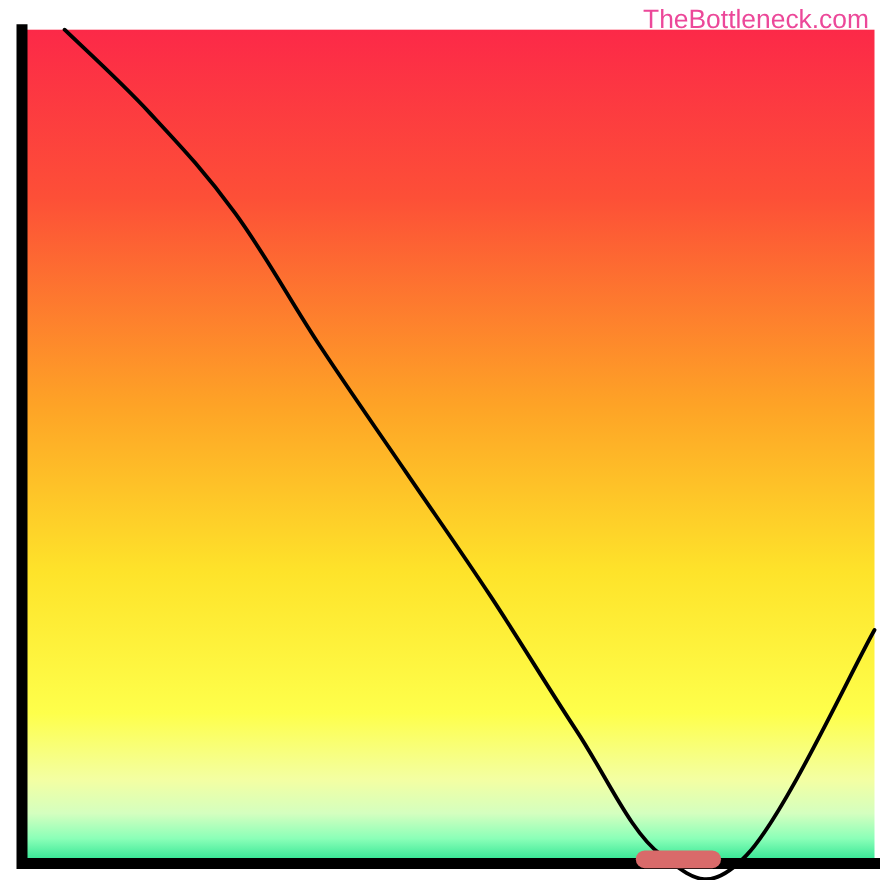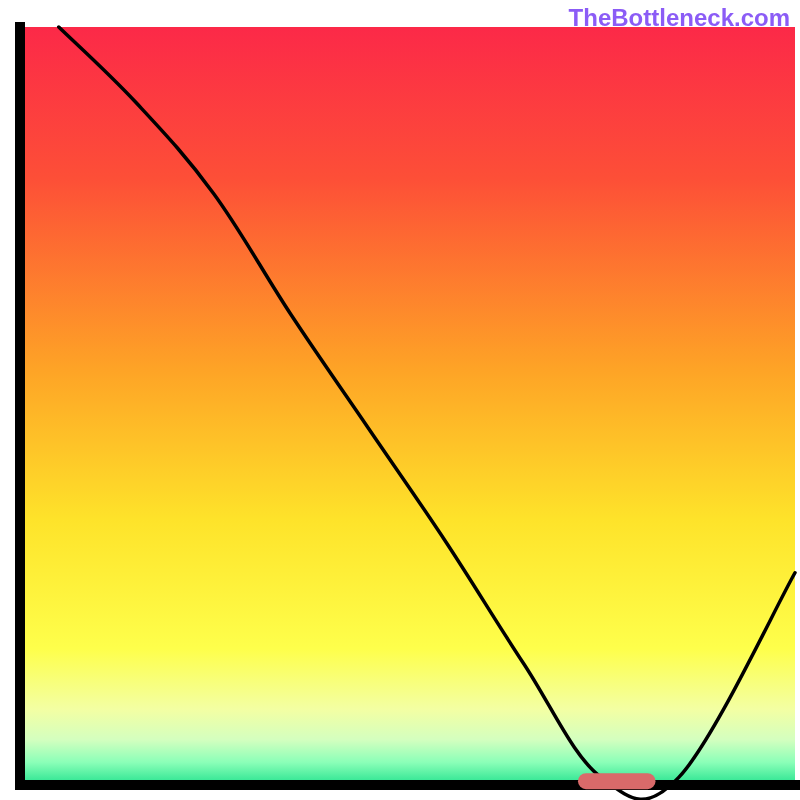--- a/index.html
+++ b/index.html
@@ -13,22 +13,22 @@
   .container {
     position: relative;
     width: 800px;
     height: 800px;
   }
   .watermark {
     position: absolute;
     top: 4px;
     right: 10px;
     font-size: 24px;
-    font-weight: bold;
-    color: #8b5cf6;
+    font-weight: normal;
+    color: #ec4899;
     z-index: 10;
   }
   svg {
     position: absolute;
     top: 0;
     left: 0;
   }
 </style>
 </head>
 <body>

